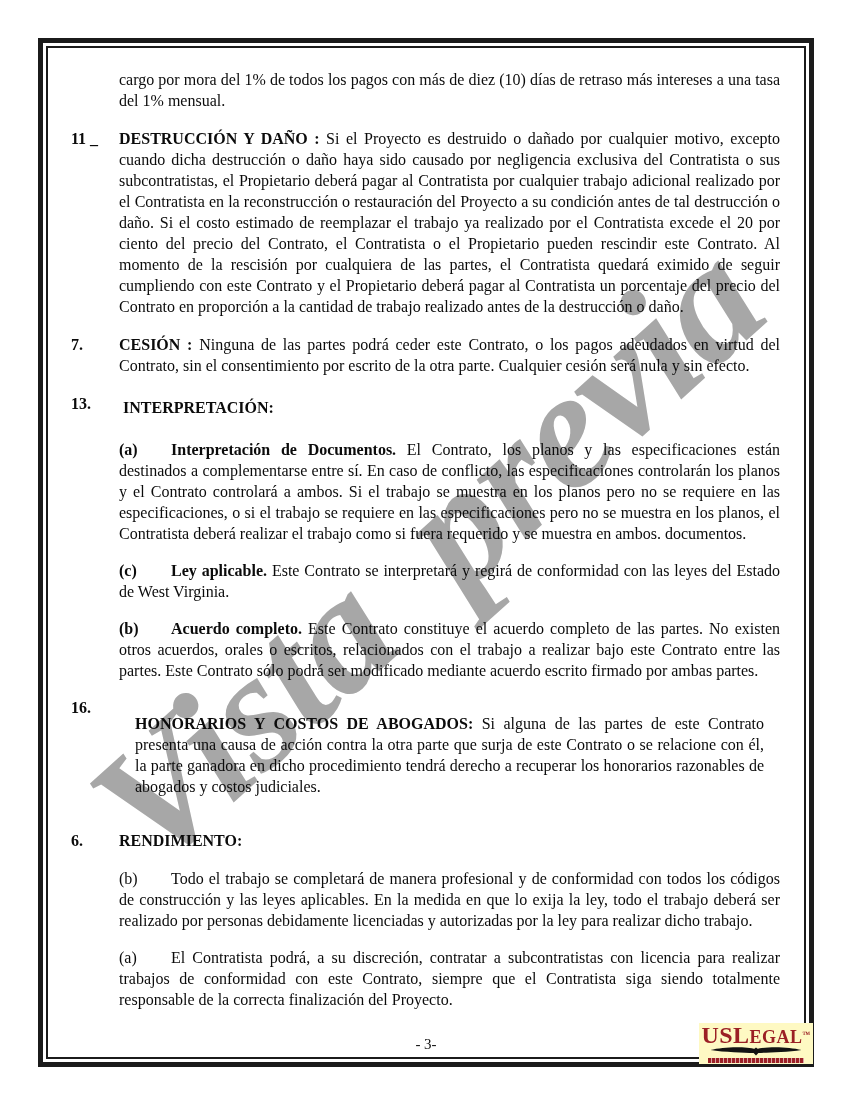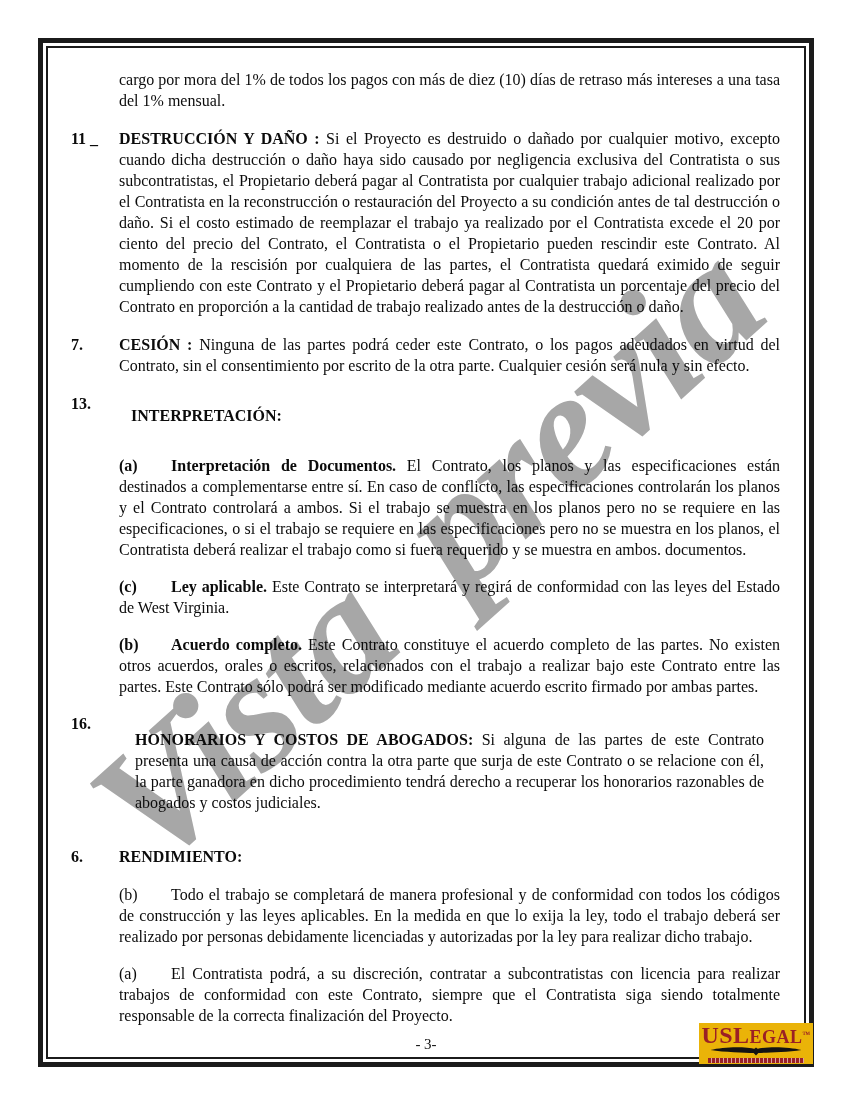--- a/index.html
+++ b/index.html
@@ -66,21 +66,21 @@
     width:100%;
     text-align:center;
     font-size:15px;
     color:#111;
     z-index:1;
   }
   .uslegal {
     position:absolute;
     left:699px; top:1023px;
     width:114px;
-    background:#eab308;
+    background:#fef9c3;
     text-align:center;
     z-index:5;
     padding:1px 0 1px 0;
   }
   .uslegal .brand {
     color:#9b2025;
     font-family:"Liberation Serif", serif;
     font-weight:bold;
     line-height:22px;
     white-space:nowrap;
@@ -112,21 +112,21 @@
         <p style="margin:0"><span class="b">DESTRUCCIÓN Y DAÑO</span><span class="b"> : </span><span>Si el Proyecto es destruido o dañado por cualquier motivo, excepto cuando dicha destrucción o daño haya sido causado por negligencia exclusiva del Contratista o sus subcontratistas, el Propietario deberá pagar al Contratista por cualquier trabajo adicional realizado por el Contratista en la reconstrucción o restauración del Proyecto a su condición antes de tal destrucción o daño. Si el costo estimado de reemplazar el trabajo ya realizado por el Contratista excede el 20 por ciento del precio del Contrato, el Contratista o el Propietario pueden rescindir este Contrato. Al momento de la rescisión por cualquiera de las partes, el Contratista quedará eximido de seguir cumpliendo con este Contrato y el Propietario deberá pagar al Contratista un porcentaje del precio del Contrato en proporción a la cantidad de trabajo realizado antes de la destrucción o daño.</span></p>
       </div>
 
       <div class="sec">
         <span class="num">7.</span>
         <p style="margin:0"><span class="b">CESIÓN</span><span class="b"> : </span><span>Ninguna de las partes podrá ceder este Contrato, o los pagos adeudados en virtud del Contrato, sin el consentimiento por escrito de la otra parte. Cualquier cesión será nula y sin efecto.</span></p>
       </div>
 
       <div class="sec">
         <span class="num">13.</span>
-        <p style="margin:12px"><span class="b">INTERPRETACIÓN:</span></p>
+        <p style="margin:4px"><span class="b">INTERPRETACIÓN:</span></p>
       </div>
 
       <p class="sub"><span class="tag b">(a)</span><span class="b">Interpretación de Documentos.</span> <span>El Contrato, los planos y las especificaciones están destinados a complementarse entre sí. En caso de conflicto, las especificaciones controlarán los planos y el Contrato controlará a ambos. Si el trabajo se muestra en los planos pero no se requiere en las especificaciones, o si el trabajo se requiere en las especificaciones pero no se muestra en los planos, el Contratista deberá realizar el trabajo como si fuera requerido y se muestra en ambos. documentos.</span></p>
 
       <p class="sub"><span class="tag b">(c)</span><span class="b">Ley aplicable.</span> <span>Este Contrato se interpretará y regirá de conformidad con las leyes del Estado de West Virginia.</span></p>
 
       <p class="sub"><span class="tag b">(b)</span><span class="b">Acuerdo completo.</span> <span>Este Contrato constituye el acuerdo completo de las partes. No existen otros acuerdos, orales o escritos, relacionados con el trabajo a realizar bajo este Contrato entre las partes. Este Contrato sólo podrá ser modificado mediante acuerdo escrito firmado por ambas partes.</span></p>
 
       <div class="sec">
         <span class="num">16.</span>

